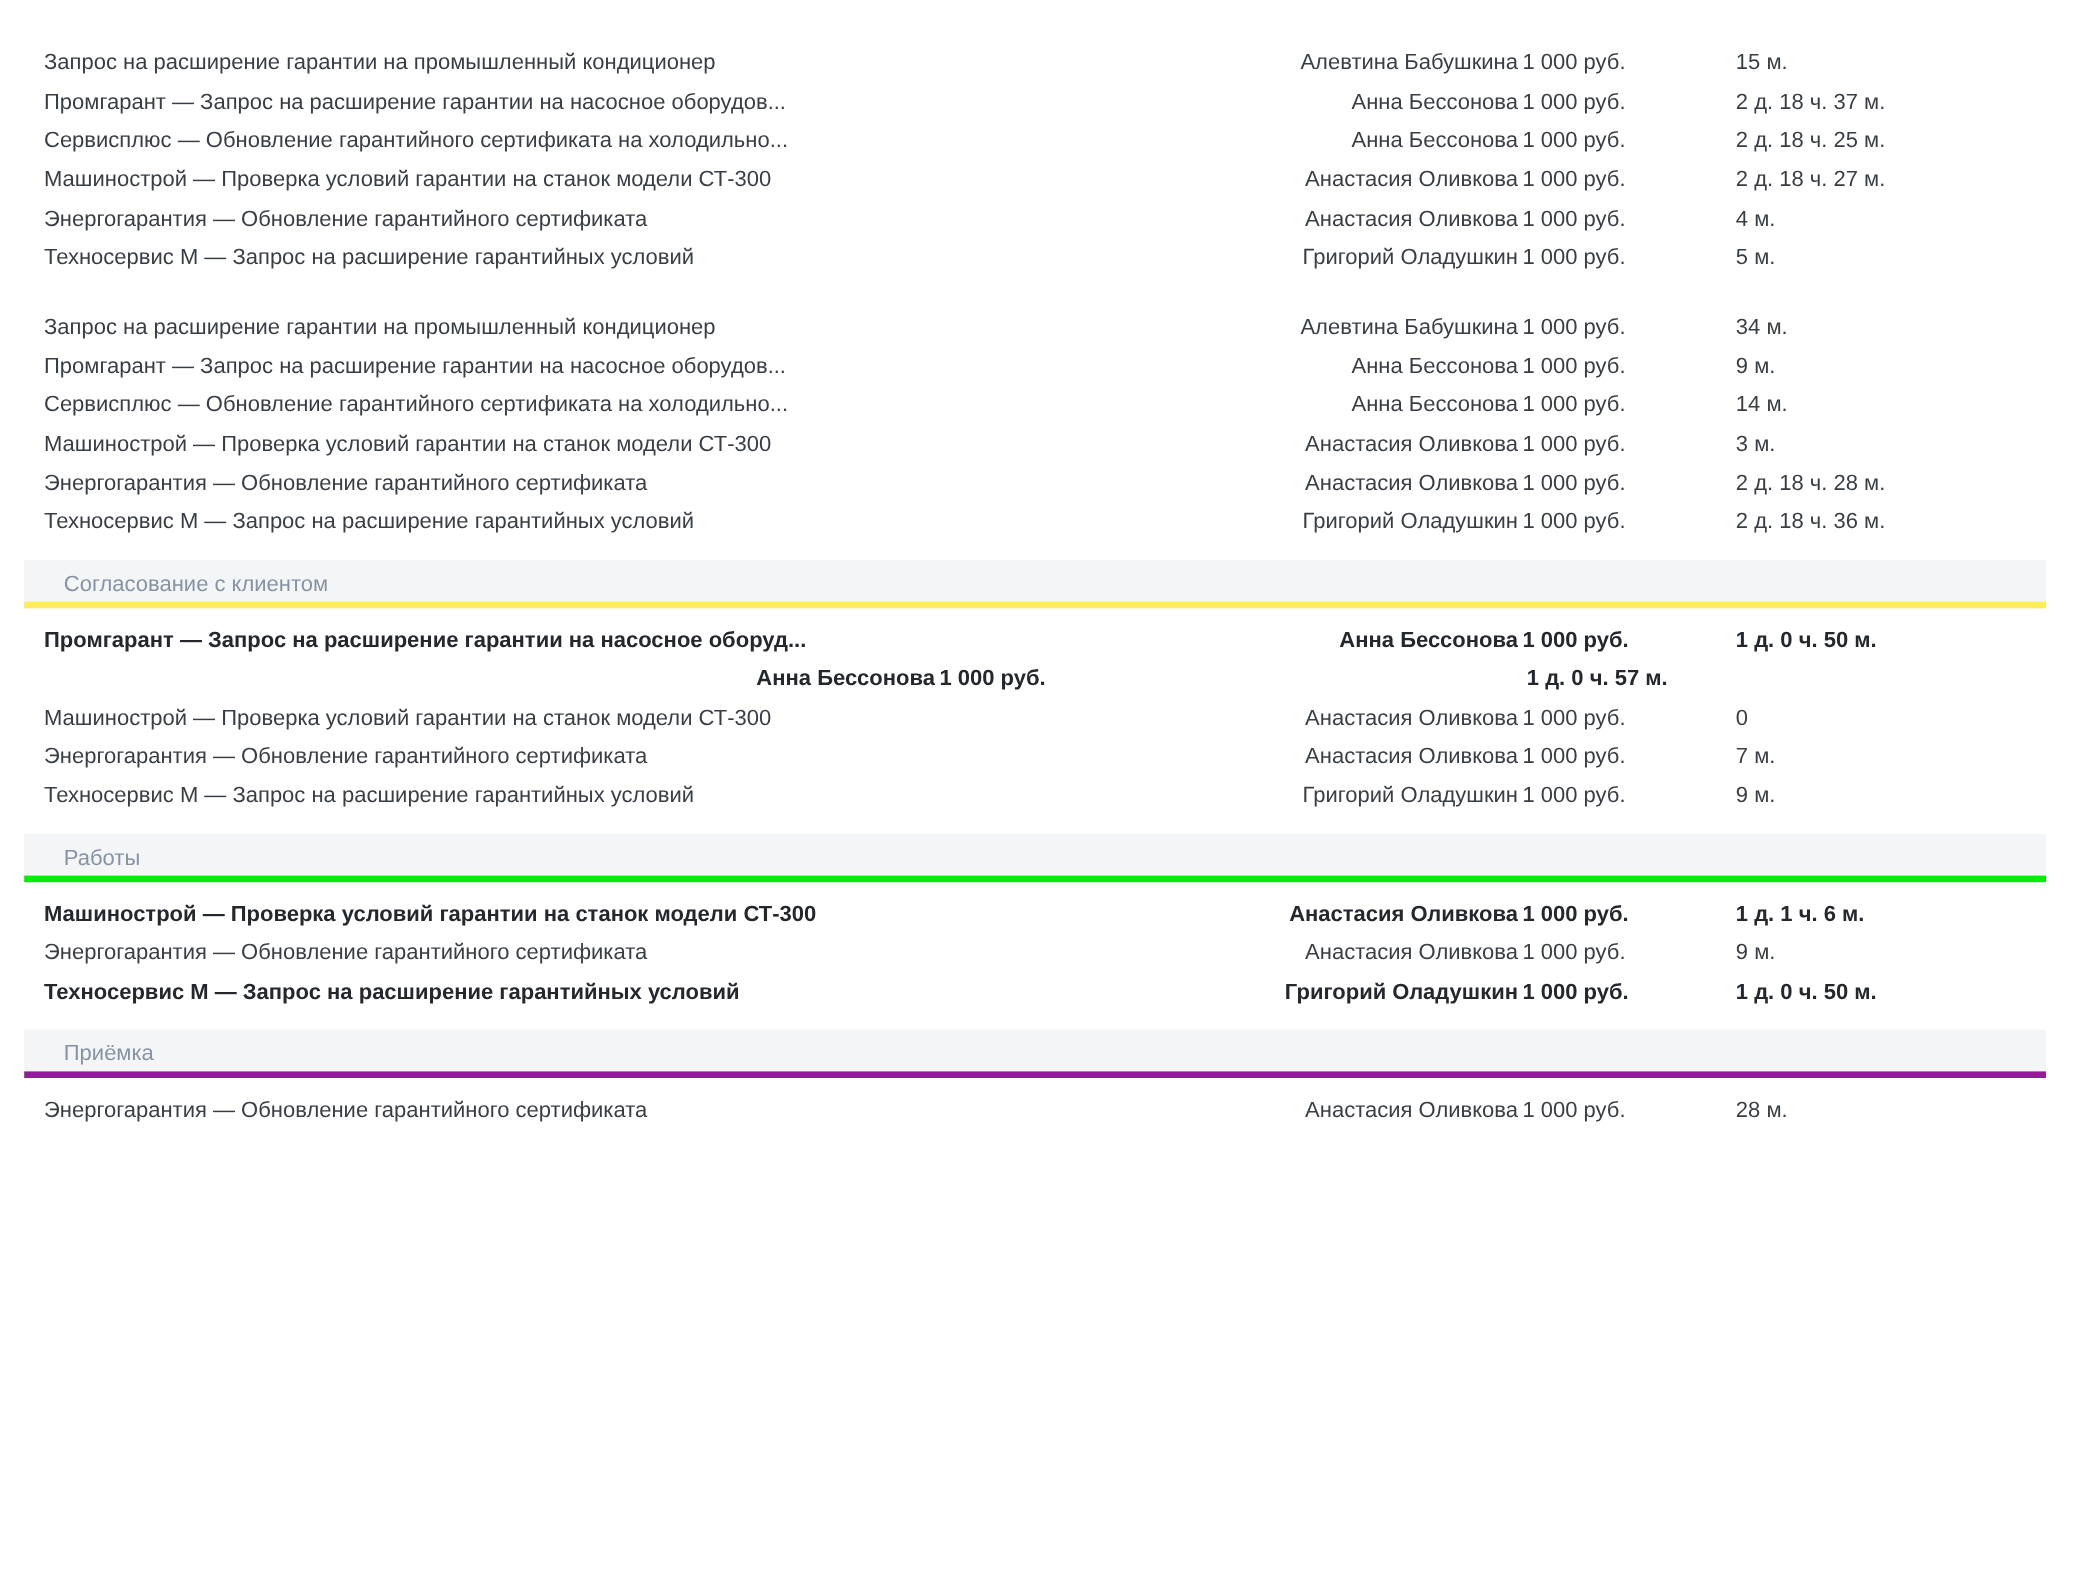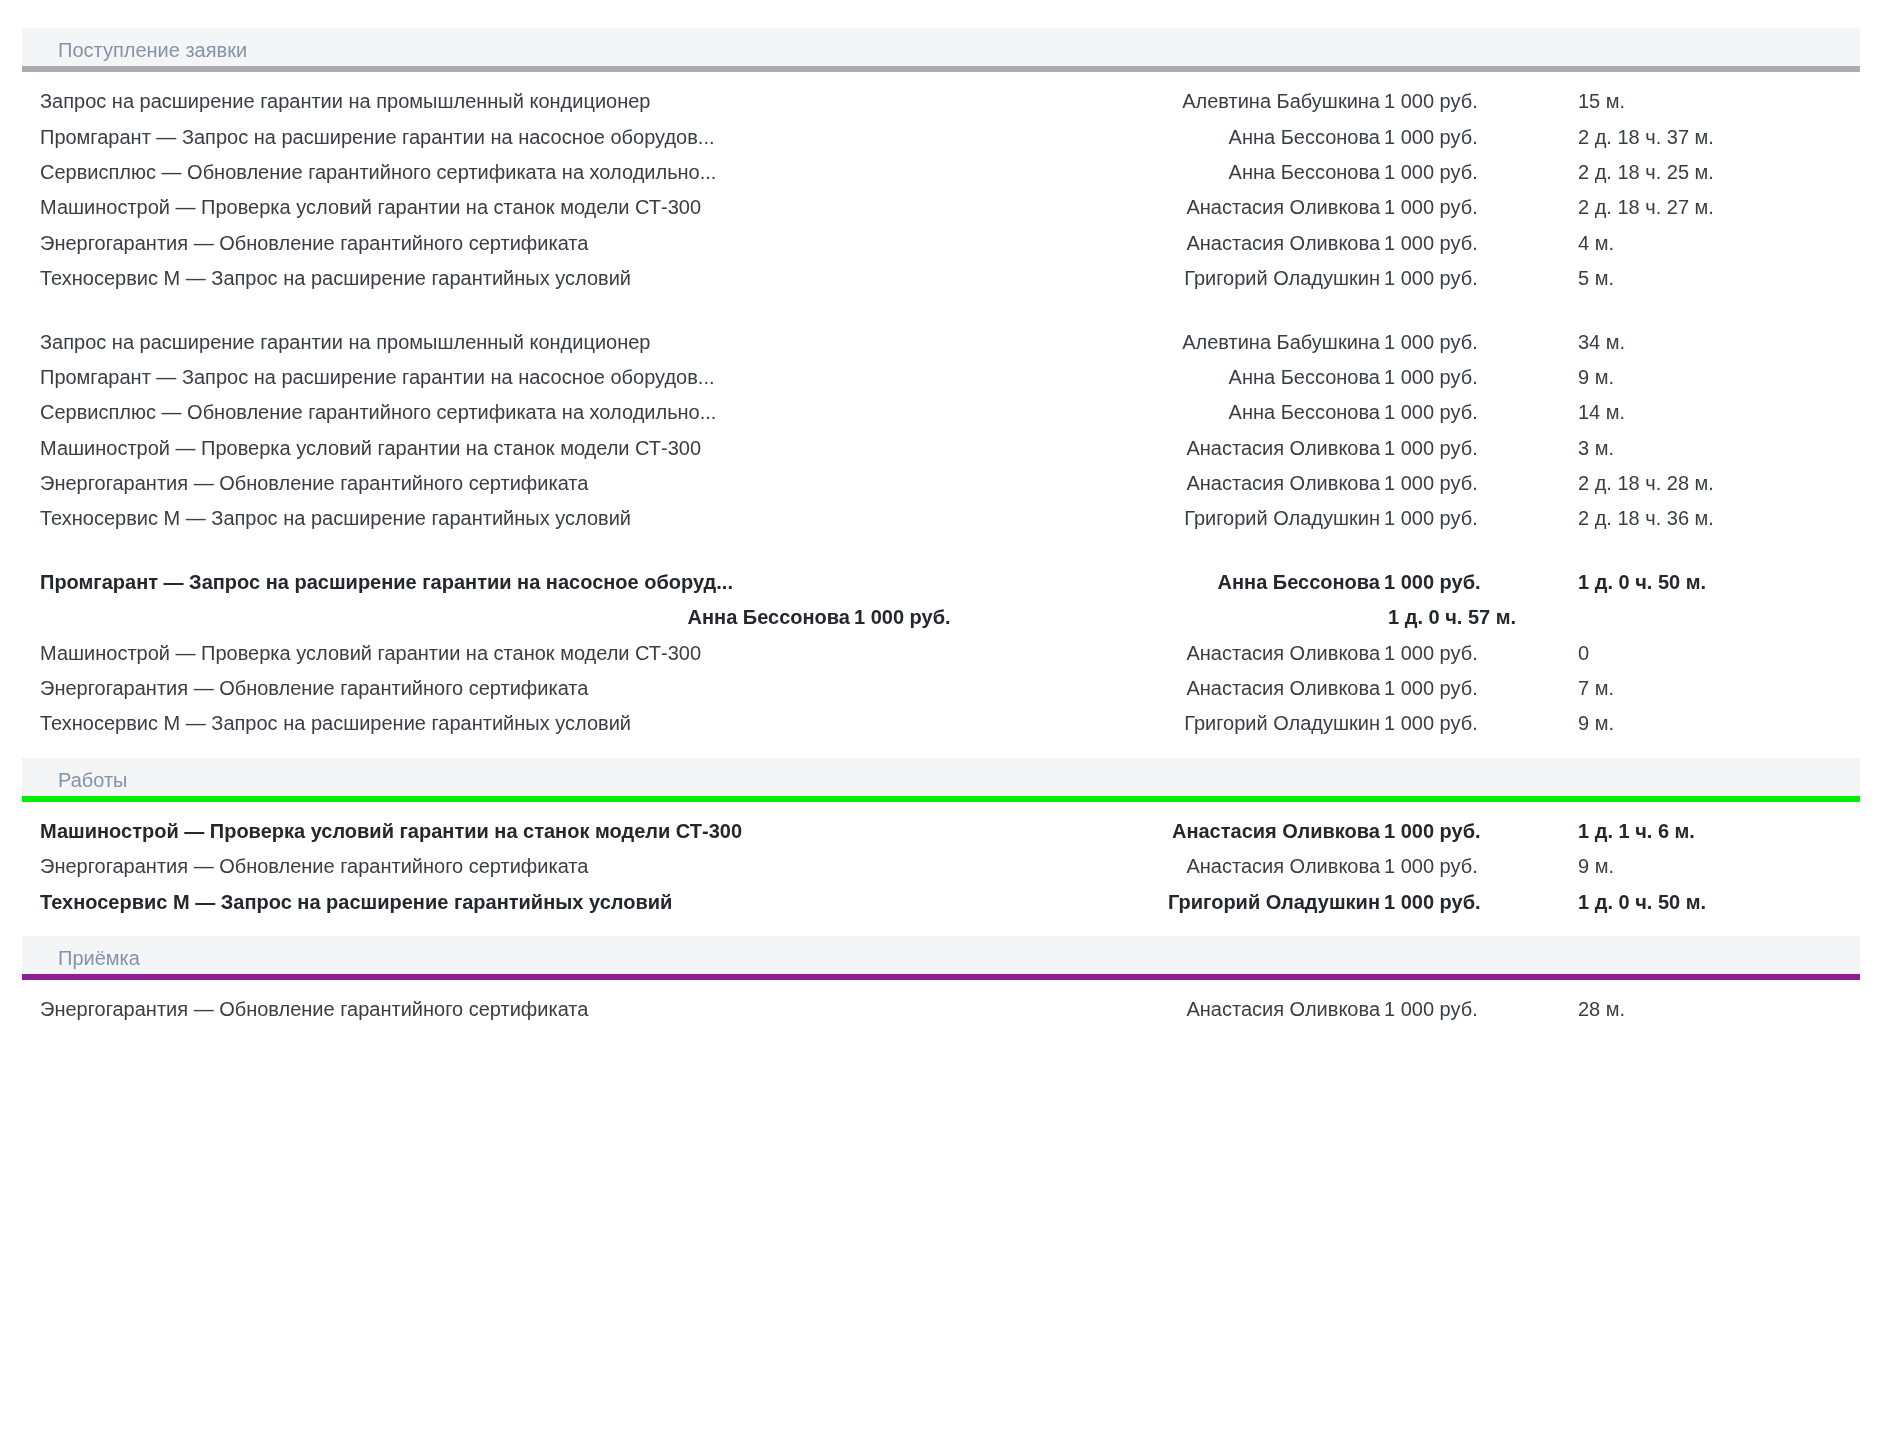--- a/index.html
+++ b/index.html
@@ -36,23 +36,20 @@
   .cell.title { padding-left: 18px; }
   .cell.name { text-align: right; }
   .cell.amount { padding-left: 4px; }
   .cell.duration { padding-left: 8px; }
 </style>
 </head>
 <body>
 
 <div class="board" id="board">
   <section class="stage">
-    <div class="stage-header" style="border-bottom-color: rgb(169, 172, 176);">
-      <span class="stage-title">Поступление заявки</span>
-    </div>
     <div class="rows">
   <div class="row">
     <span class="cell title">Запрос на расширение гарантии на промышленный кондиционер</span>
     <span class="cell name">Алевтина Бабушкина</span>
     <span class="cell amount">1 000 руб.</span>
     <span class="cell duration">15 м.</span>
   </div>
 
   <div class="row">
     <span class="cell title">Промгарант — Запрос на расширение гарантии на насосное оборудов...</span>
@@ -131,20 +128,23 @@
   <div class="row">
     <span class="cell title">Техносервис М — Запрос на расширение гарантийных условий</span>
     <span class="cell name">Григорий Оладушкин</span>
     <span class="cell amount">1 000 руб.</span>
     <span class="cell duration">2 д. 18 ч. 36 м.</span>
   </div>
 </div>
   </section>
 
   <section class="stage">
+    <div class="stage-header" style="border-bottom-color: rgb(252, 238, 84);">
+      <span class="stage-title">Согласование с клиентом</span>
+    </div>
     <div class="rows">
   <div class="row bold">
     <span class="cell title">Промгарант — Запрос на расширение гарантии на насосное оборуд...</span>
     <span class="cell name">Анна Бессонова</span>
     <span class="cell amount">1 000 руб.</span>
     <span class="cell duration">1 д. 0 ч. 50 м.</span>
   </div>
 
   <div class="row bold">
     <span class="cell name">Анна Бессонова</span>

